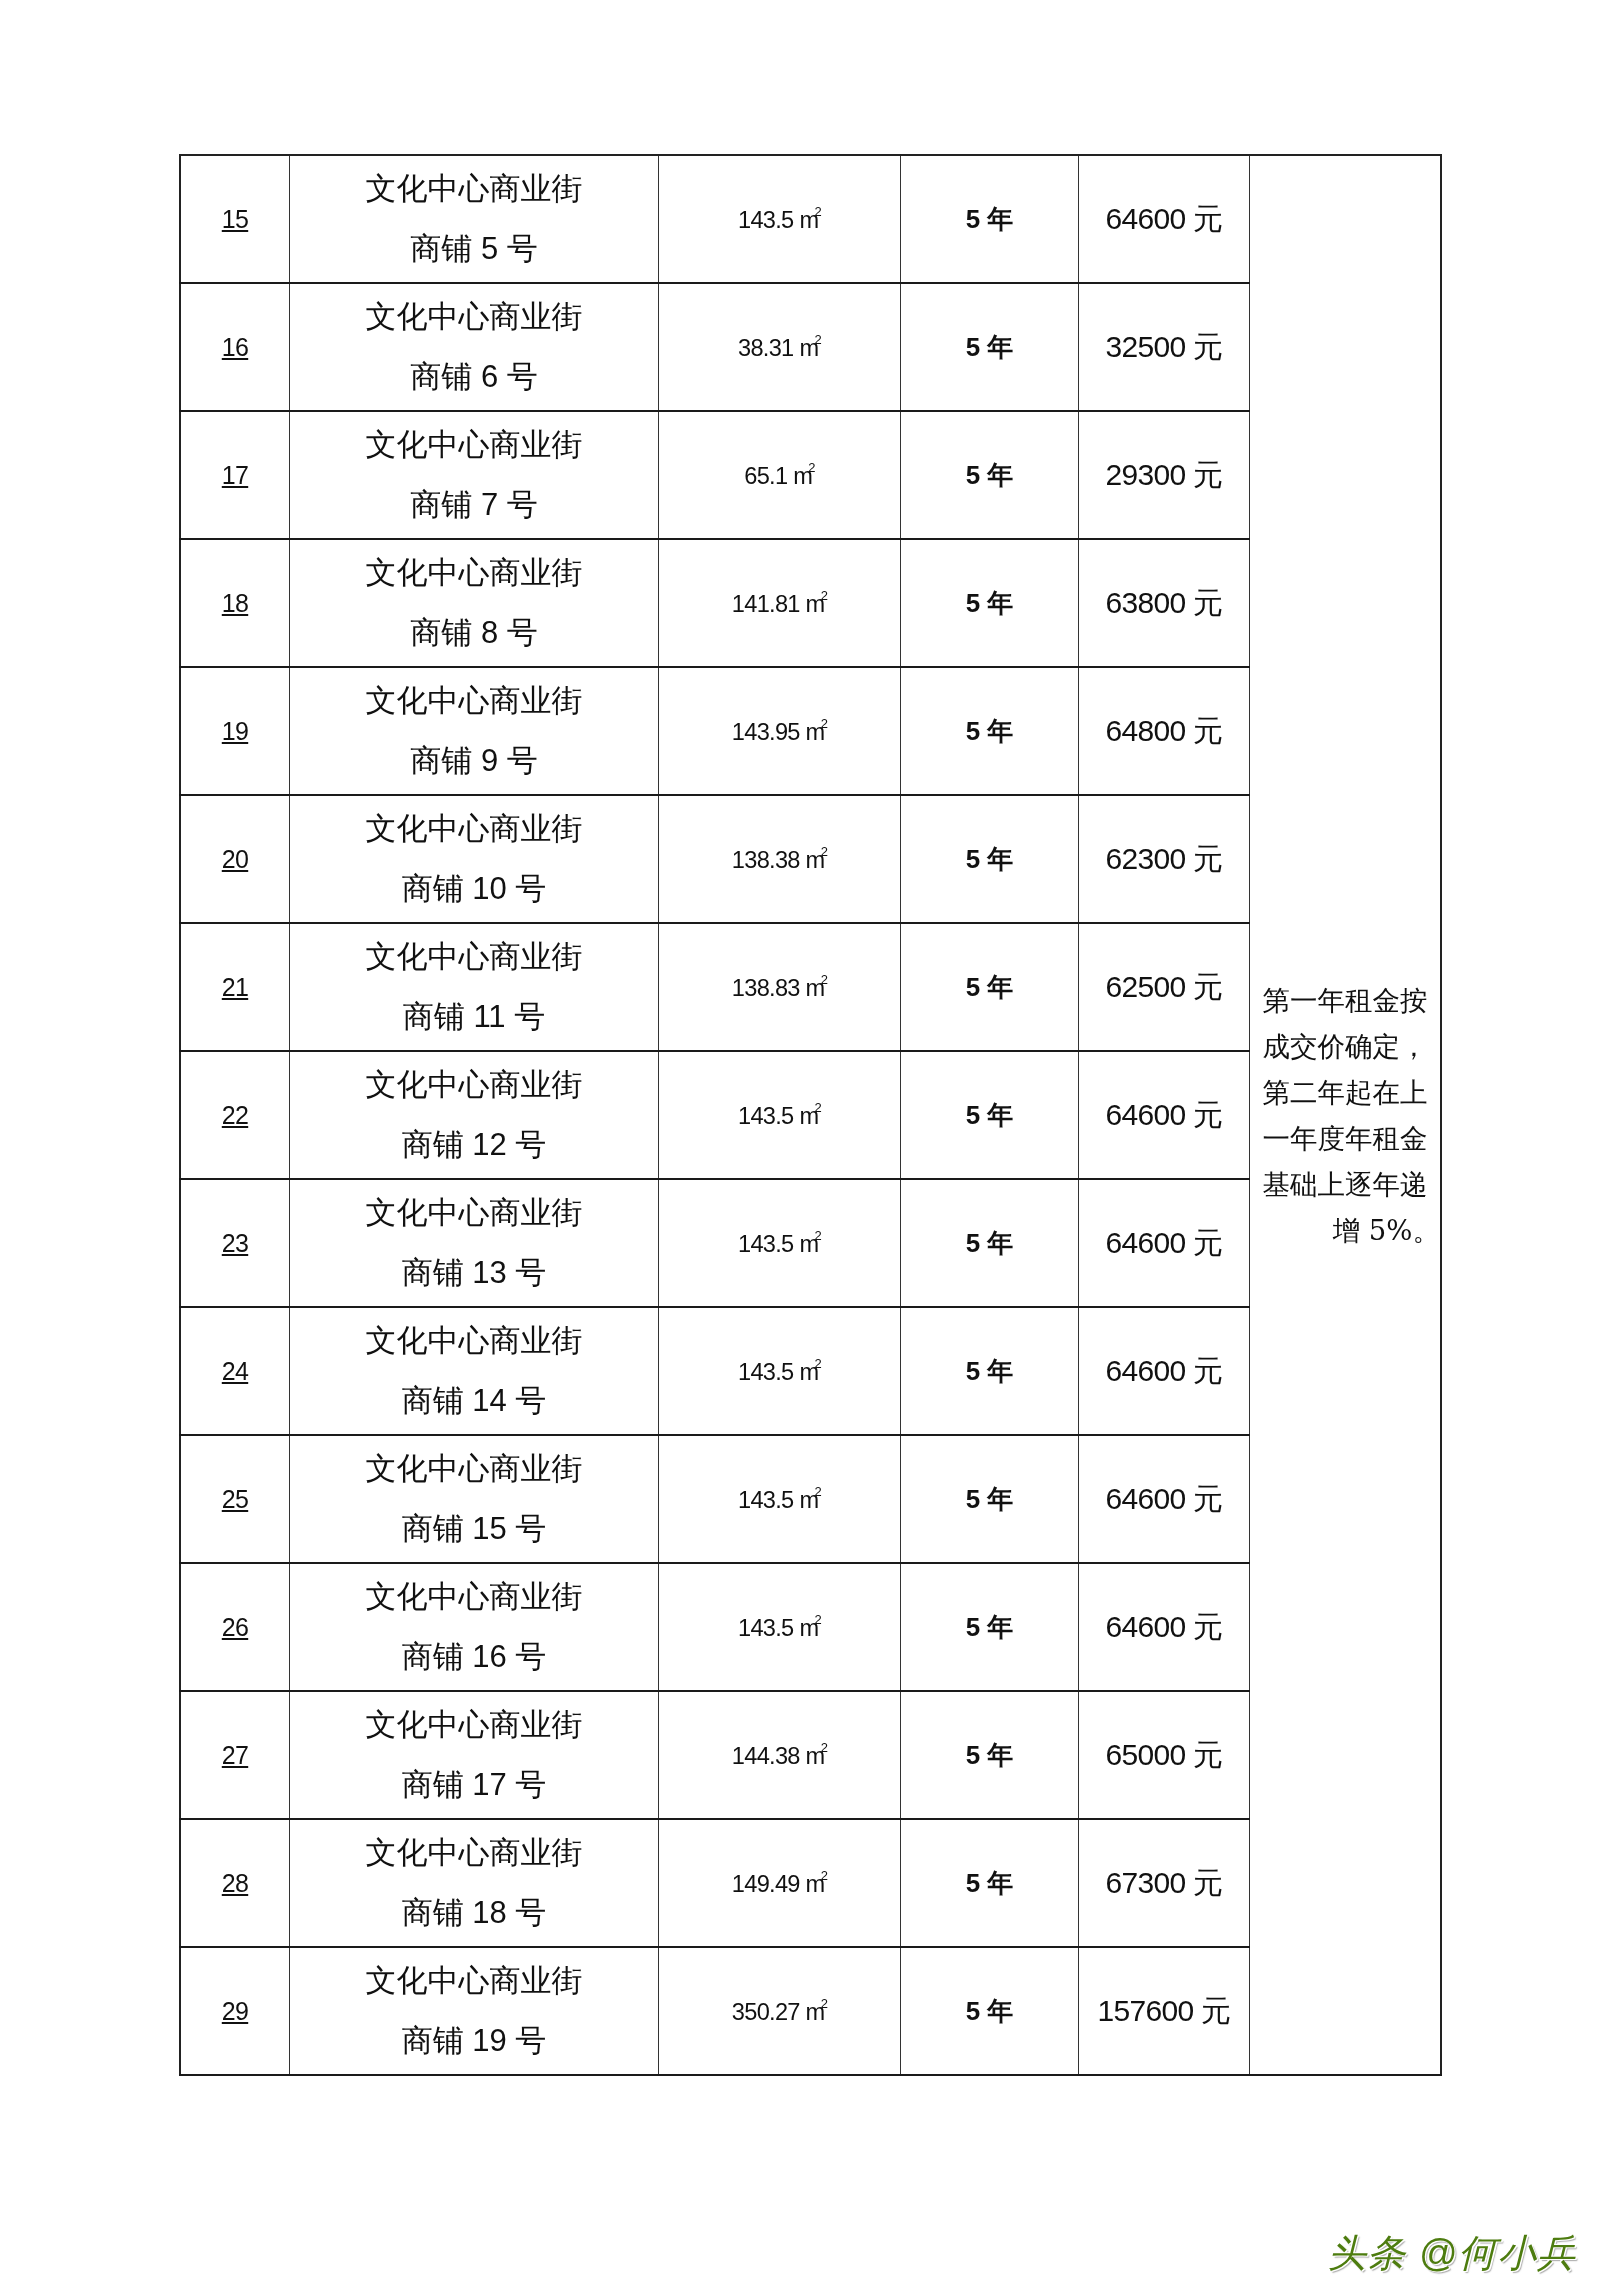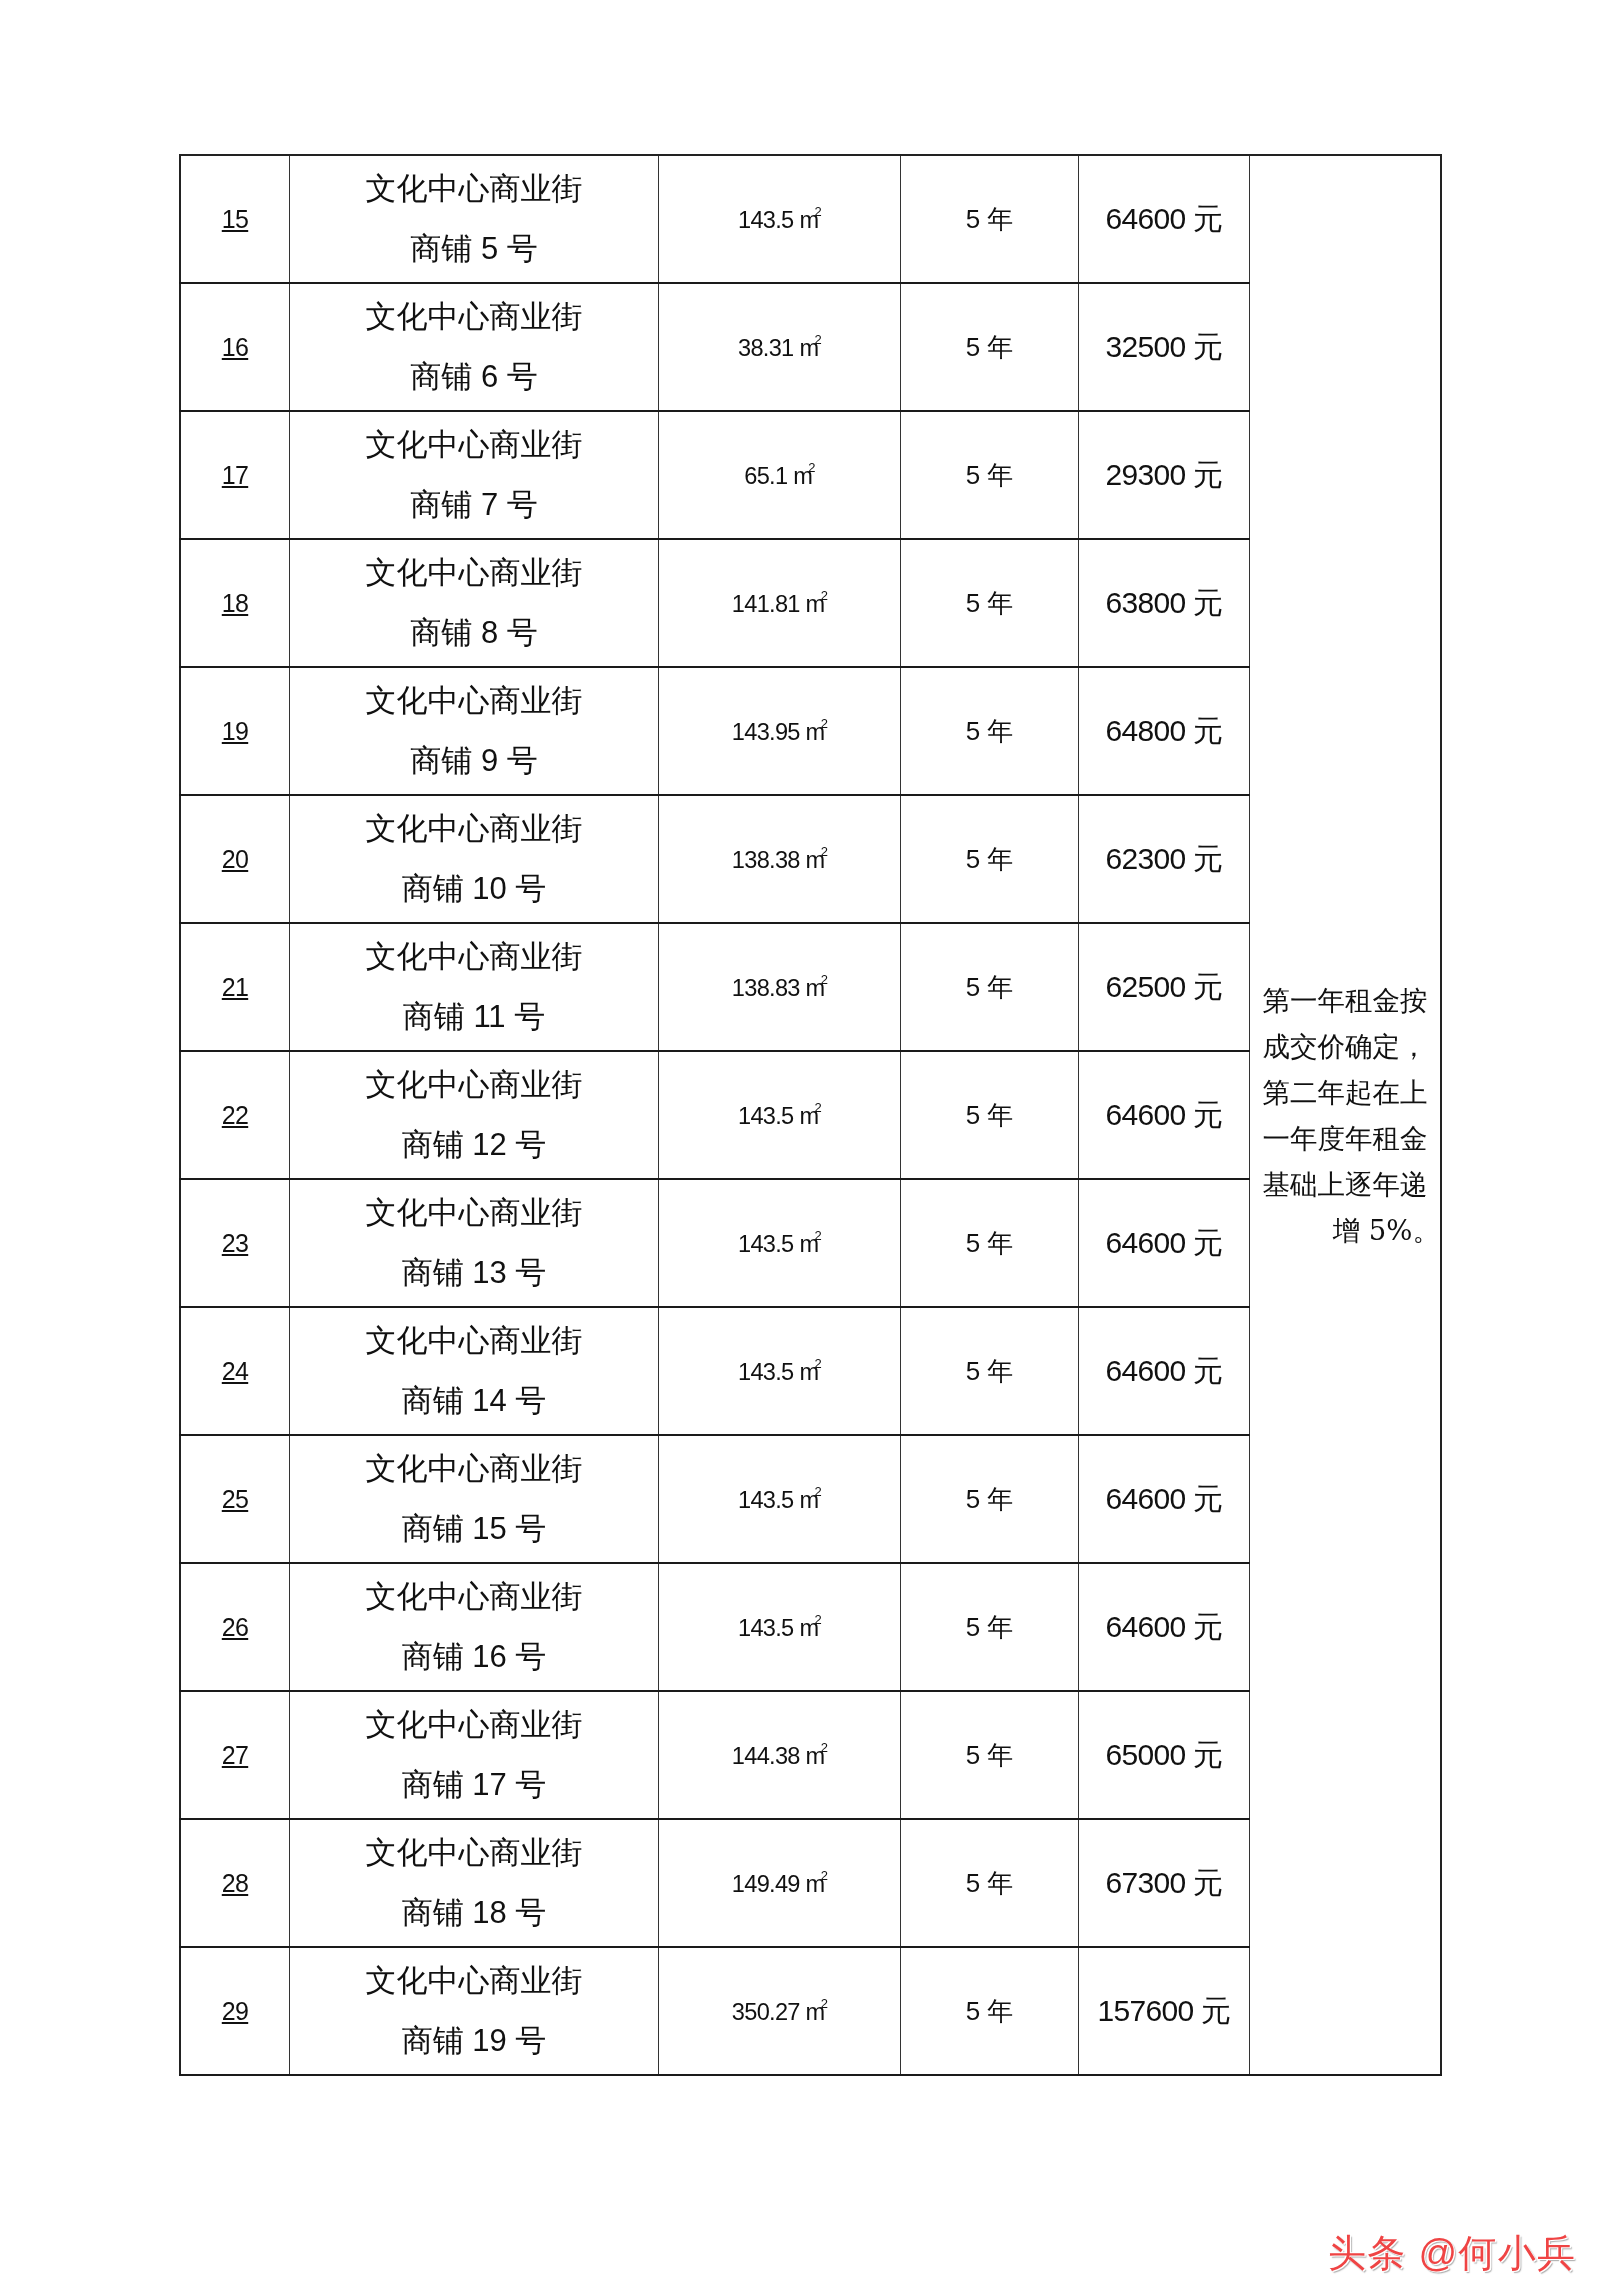--- a/index.html
+++ b/index.html
@@ -13,34 +13,35 @@
       border: 2px solid #222;
     }
     .sheet td {
       border: 1.3px solid #333; text-align: center; vertical-align: middle;
       height: 126px; padding: 0;
     }
     .sheet tr > td { border-bottom-width: 2px; border-bottom-color: #1a1a1a; }
     .c-no { width: 108px; font-size: 25px; letter-spacing: -0.7px; text-decoration: underline; }
     .c-name { width: 368px; font-size: 31px; line-height: 60px; }
     .c-area { width: 241px; font-size: 23.6px; letter-spacing: -0.7px; }
-    .c-term { width: 177px; font-size: 26px; }
+    .c-term { width: 177px; font-size: 26px; font-weight: bold; }
     .c-rent { width: 170px; font-size: 30px; letter-spacing: -0.7px; }
     .c-remark {
       width: 190px; font-family: "DejaVu Serif", "Liberation Serif", serif;
       font-size: 27.5px; line-height: 46px; padding: 0 17px; text-align: left;
       vertical-align: middle; word-break: break-all;
     }
     .c-remark .tail { display: block; text-align: right; }
     .name-line { display: block; }
     sup { font-size: 0.55em; vertical-align: 0.9em; margin-left: -3.9px; }
     .watermark {
-      position: absolute; left: 1328px; top: 2228px; font-size: 38px; color: #ef4444;
+      position: absolute; left: 1328px; top: 2228px; font-size: 38px; color: #4d7c0f;
       letter-spacing: 1.3px;
       text-shadow: 1.3px 1.3px 0 #fff, -1.3px -1.3px 0 #fff, 2px 2px 1.3px rgba(0,0,0,0.35);
+      font-style: italic;
     }
   </style>
 </head>
 <body>
 
 <table class="sheet">
   <tbody id="tbody">
       <tr>
         <td class="c-no">15</td>
         <td class="c-name">

